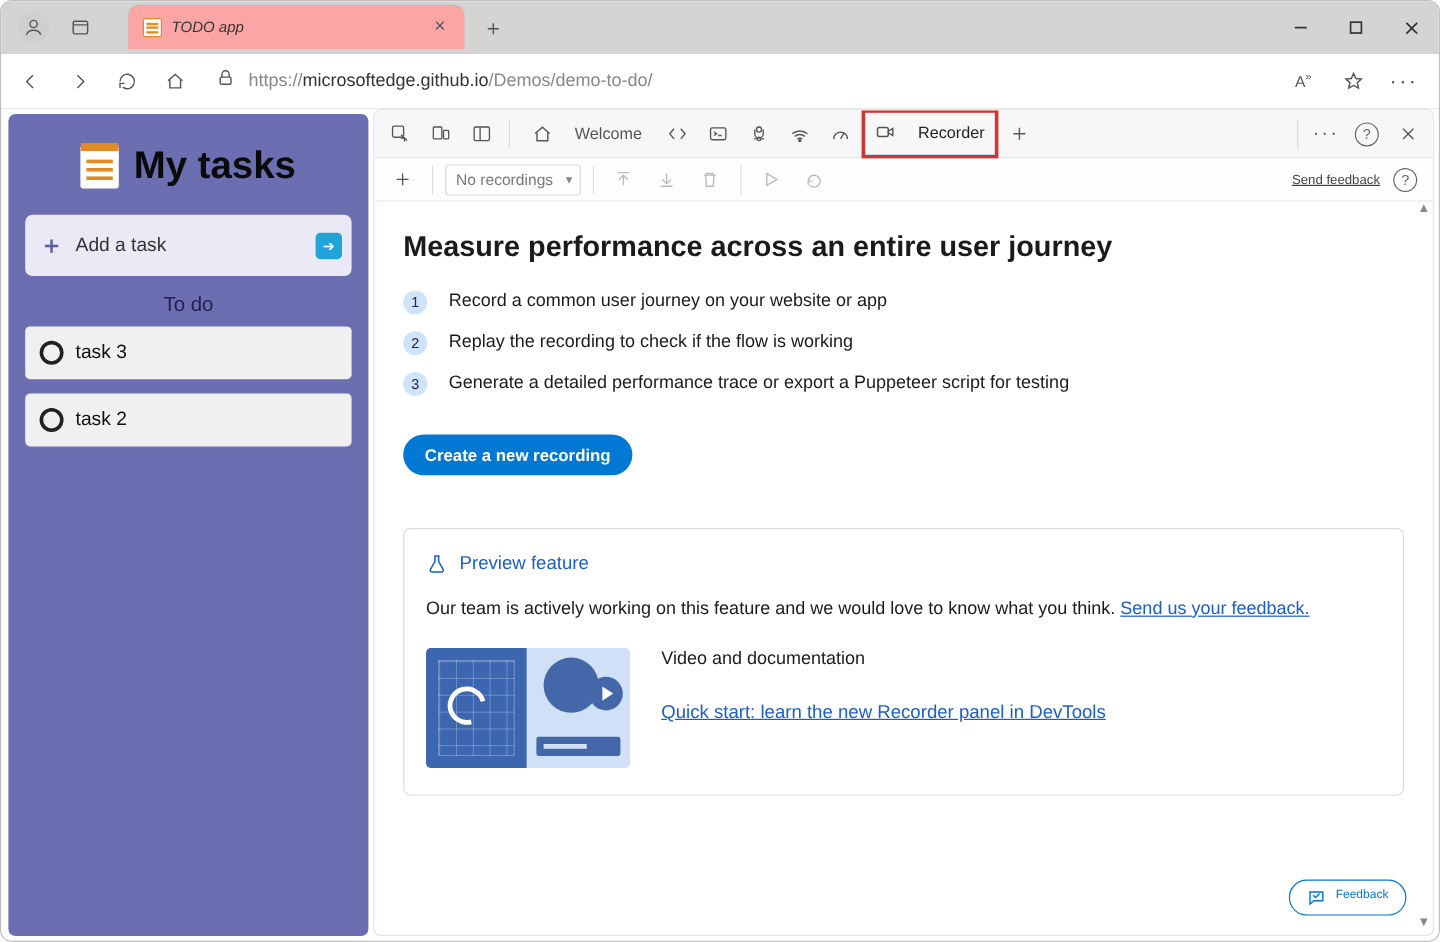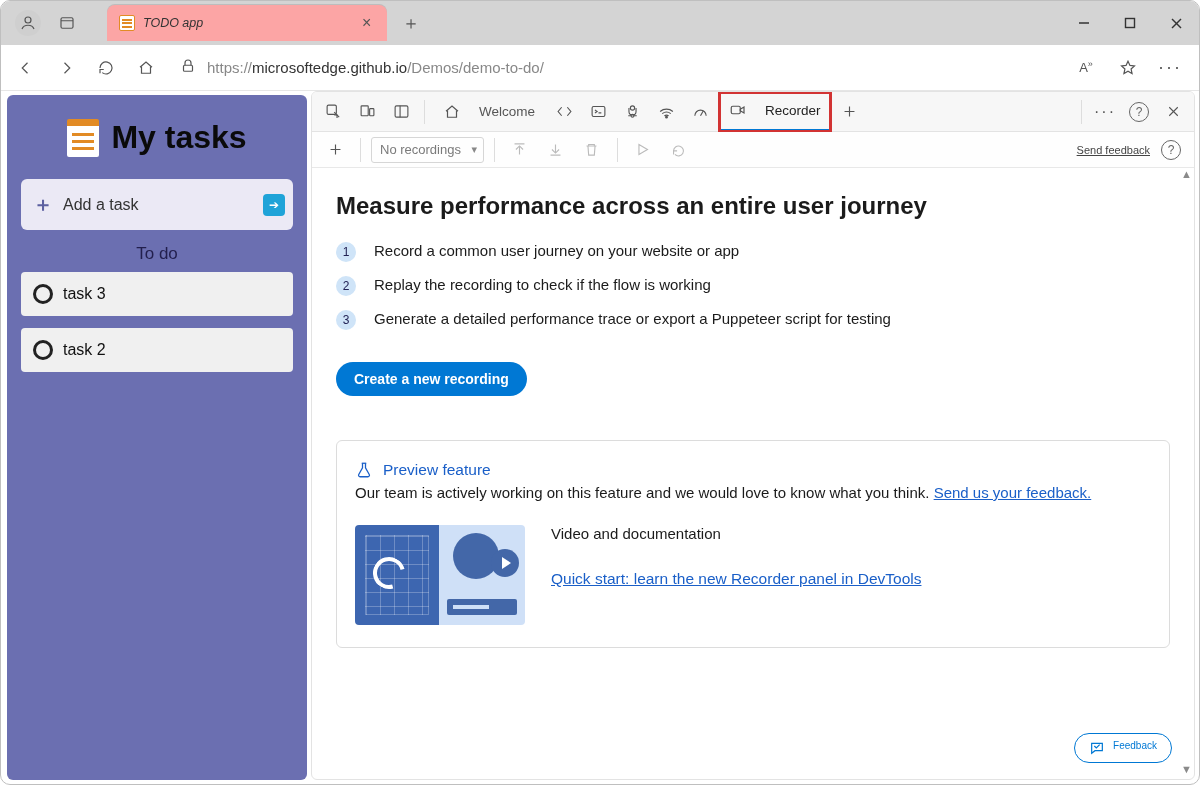--- a/index.html
+++ b/index.html
@@ -201,21 +201,21 @@
   .primary-btn {
     margin-top:18px;
     background:var(--btn-blue); color:#fff; border:none; border-radius:18px;
     padding:9px 18px; font-size:14px; font-weight:600; cursor:pointer;
   }
   .preview-card {
     margin-top:44px;
     border:1px solid #dcdcdc; border-radius:6px;
     padding:20px 18px 22px 18px;
   }
-  .preview-head { display:flex; align-items:center; gap:10px; color:var(--link); font-size:15.5px; margin-bottom:5px; }
+  .preview-head { display:flex; align-items:center; gap:10px; color:var(--link); font-size:15.5px; margin-bottom:20px; }
   .preview-head svg { width:18px; height:18px; stroke:var(--link); fill:none; stroke-width:1.7; }
   .preview-text { font-size:15px; }
   .preview-text a { color:var(--link); }
   .video-row { display:flex; gap:26px; margin-top:24px; align-items:flex-start; }
   .thumb {
     width:170px; height:100px; border-radius:4px; overflow:hidden; position:relative;
     display:flex;
   }
   .thumb .left { flex:1; background:#3d66b0; position:relative; }
   .thumb .left::before {

